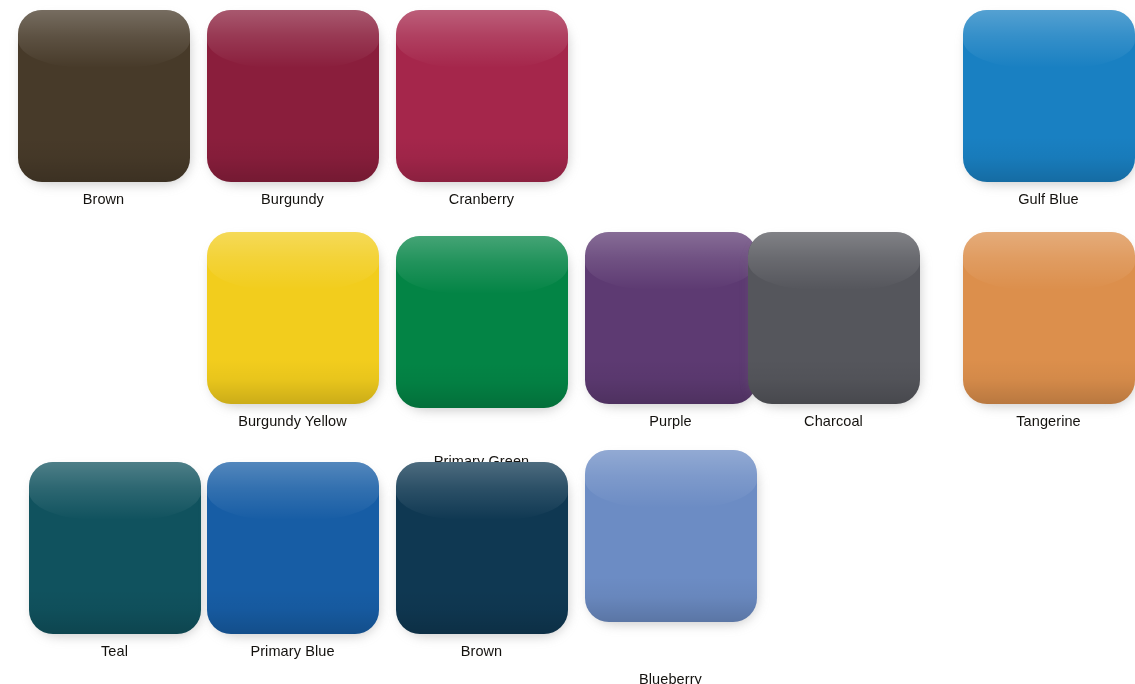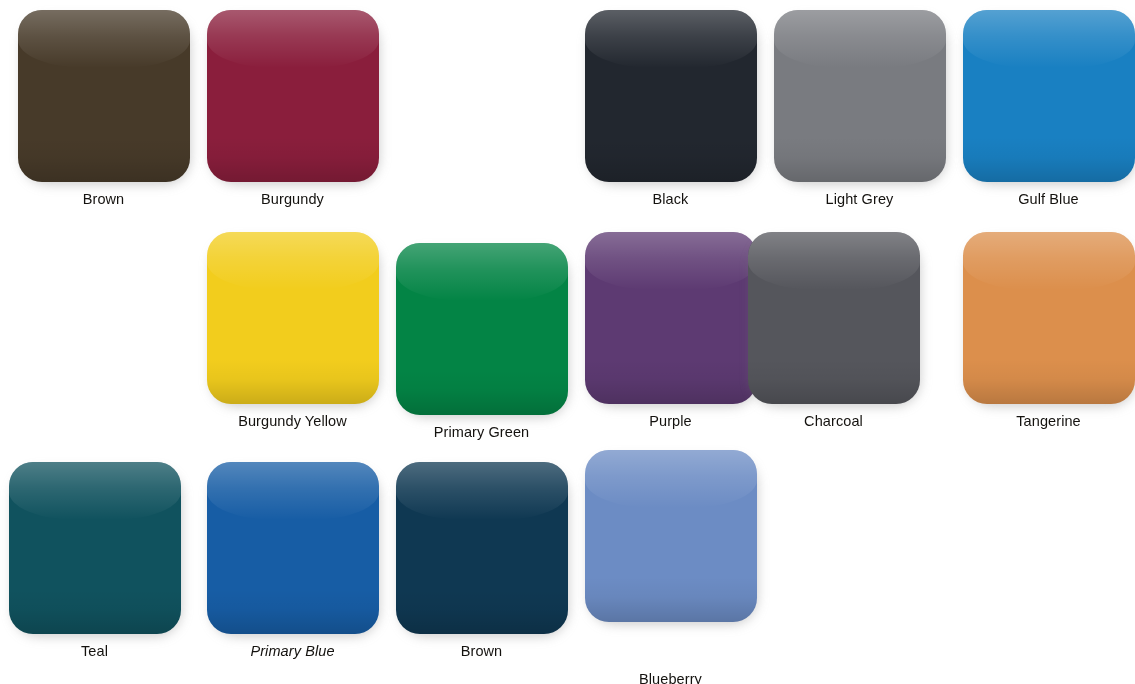--- a/index.html
+++ b/index.html
@@ -109,49 +109,42 @@
       </div>
       <div class="swatch-label">Brown</div>
     </div>
     <div class="swatch-cell" style="left: 198px; top: 10px;">
       <div class="swatch-chip-wrap">
         <div class="swatch-shadow"></div>
         <div class="swatch-chip" style="background: rgb(138, 30, 60);"></div>
       </div>
       <div class="swatch-label">Burgundy</div>
     </div>
-    <div class="swatch-cell" style="left: 576px; top: 10px;">
+    <div class="swatch-cell" style="left: 387px; top: 10px;">
       <div class="swatch-chip-wrap">
         <div class="swatch-shadow"></div>
-        <div class="swatch-chip" style="background: rgb(34, 39, 47);"></div>
+        <div class="swatch-chip" style="background: rgb(165, 38, 75);"></div>
       </div>
-      <div class="swatch-label">Black</div>
-    </div>
-    <div class="swatch-cell" style="left: 765px; top: 10px;">
-      <div class="swatch-chip-wrap">
-        <div class="swatch-shadow"></div>
-        <div class="swatch-chip" style="background: rgb(121, 123, 128);"></div>
-      </div>
-      <div class="swatch-label">Light Grey</div>
+      <div class="swatch-label">Cranberry</div>
     </div>
     <div class="swatch-cell" style="left: 954px; top: 10px;">
       <div class="swatch-chip-wrap">
         <div class="swatch-shadow"></div>
         <div class="swatch-chip" style="background: rgb(25, 128, 194);"></div>
       </div>
       <div class="swatch-label">Gulf Blue</div>
     </div>
     <div class="swatch-cell" style="left: 198px; top: 232px;">
       <div class="swatch-chip-wrap">
         <div class="swatch-shadow"></div>
         <div class="swatch-chip" style="background: rgb(242, 205, 29);"></div>
       </div>
       <div class="swatch-label">Burgundy Yellow</div>
     </div>
-    <div class="swatch-cell" style="left: 387px; top: 243px;">
+    <div class="swatch-cell" style="left: 387px; top: 236px; gap: 36px;">
       <div class="swatch-chip-wrap">
         <div class="swatch-shadow"></div>
         <div class="swatch-chip" style="background: rgb(3, 132, 69);"></div>
       </div>
       <div class="swatch-label">Primary Green</div>
     </div>
     <div class="swatch-cell" style="left: 576px; top: 232px;">
       <div class="swatch-chip-wrap">
         <div class="swatch-shadow"></div>
         <div class="swatch-chip" style="background: rgb(93, 58, 114);"></div>
@@ -165,28 +158,28 @@
       </div>
       <div class="swatch-label">Charcoal</div>
     </div>
     <div class="swatch-cell" style="left: 954px; top: 232px;">
       <div class="swatch-chip-wrap">
         <div class="swatch-shadow"></div>
         <div class="swatch-chip" style="background: rgb(220, 143, 76);"></div>
       </div>
       <div class="swatch-label">Tangerine</div>
     </div>
-    <div class="swatch-cell" style="left: 0; top: 462px;">
+    <div class="swatch-cell" style="left: 20px; top: 462px;">
       <div class="swatch-chip-wrap">
         <div class="swatch-shadow"></div>
         <div class="swatch-chip" style="background: rgb(16, 82, 94);"></div>
       </div>
       <div class="swatch-label">Teal</div>
     </div>
-    <div class="swatch-cell" style="left: 198px; top: 462px; font-style: italic;">
+    <div class="swatch-cell" style="left: 198px; top: 462px;">
       <div class="swatch-chip-wrap">
         <div class="swatch-shadow"></div>
         <div class="swatch-chip" style="background: rgb(23, 93, 165);"></div>
       </div>
       <div class="swatch-label">Primary Blue</div>
     </div>
     <div class="swatch-cell" style="left: 387px; top: 462px;">
       <div class="swatch-chip-wrap">
         <div class="swatch-shadow"></div>
         <div class="swatch-chip" style="background: rgb(15, 56, 82);"></div>

